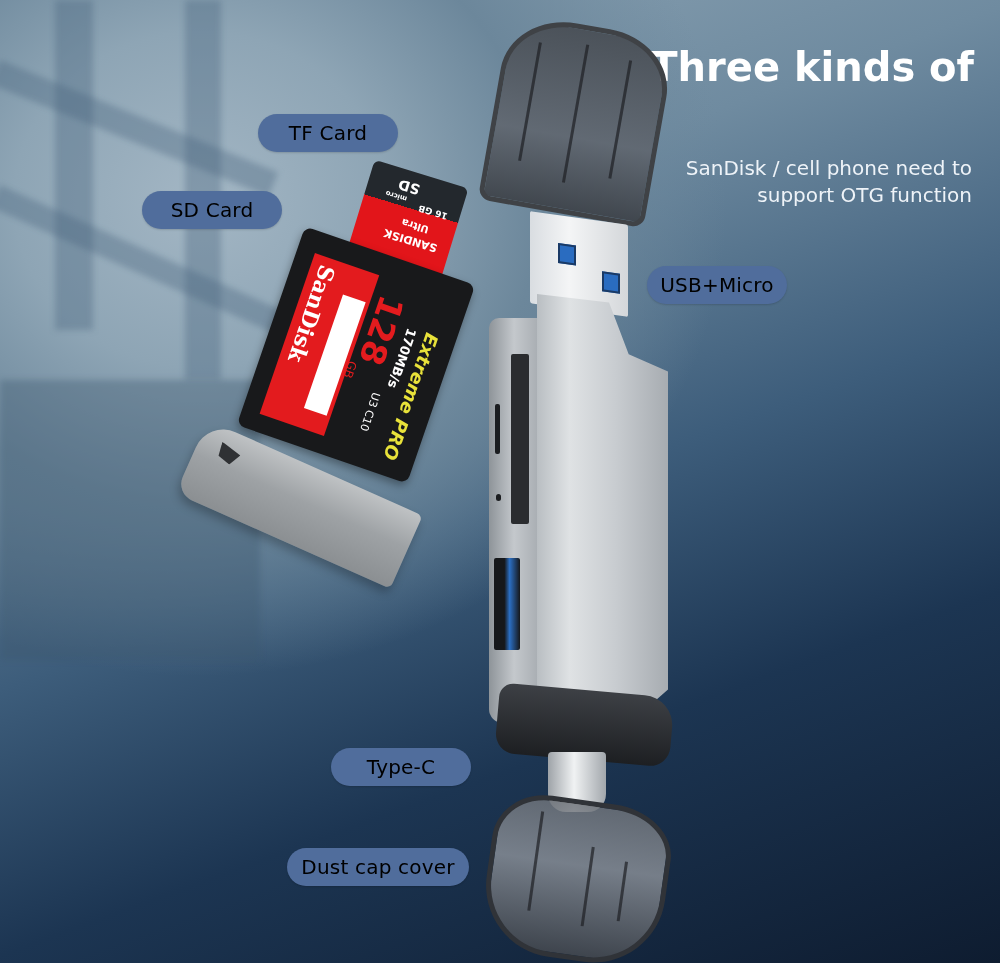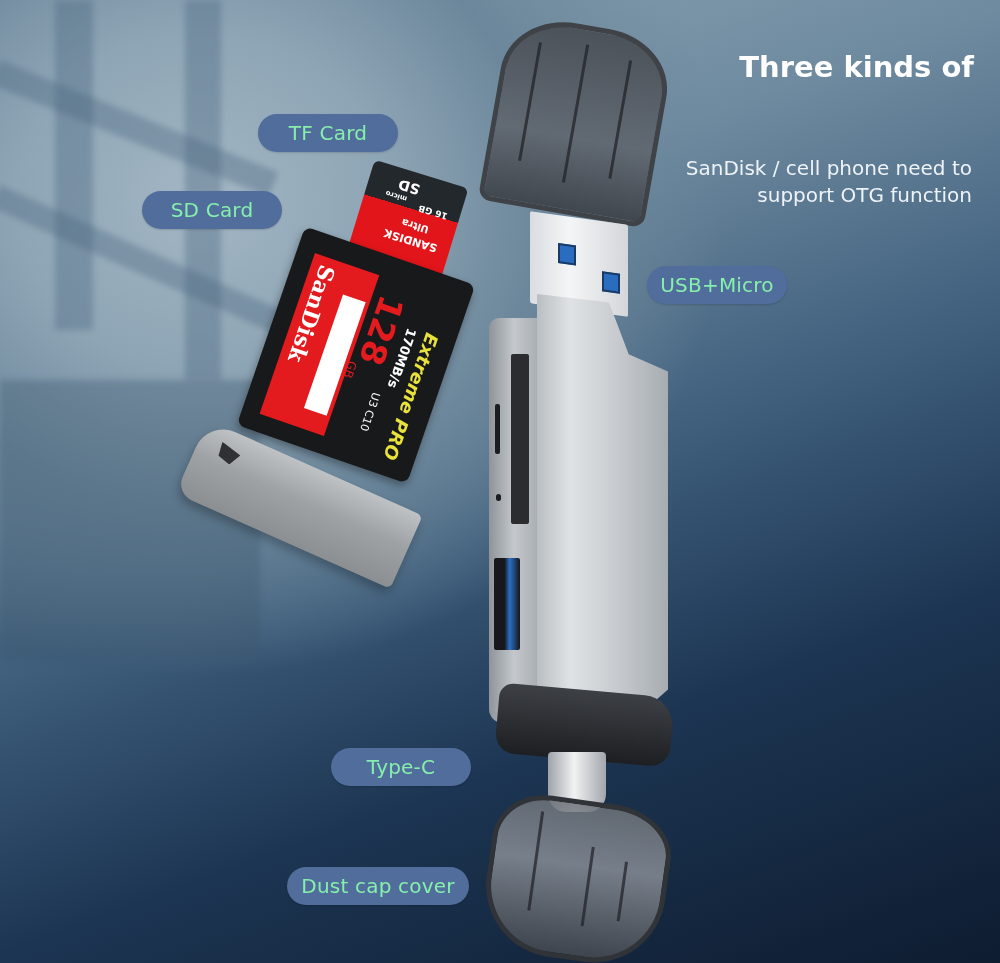--- a/index.html
+++ b/index.html
@@ -11,30 +11,30 @@
         linear-gradient(160deg, #93a9b8 0%, #6f8ba0 28%, #3d5d7b 52%, #1c3552 72%, #0e1c30 100%);
     }
     .stage { position: absolute; inset: 0; }
 
     
     .shadow-bar { position: absolute; background: rgba(70,98,122,0.35); filter: blur(3px); }
 
     
     .pill {
       position: absolute; height: 38px; border-radius: 19px;
-      background: #506d9c; color: #86efac;
+      background: #506d9c; color: #000000;
       display: flex; align-items: center; justify-content: center;
       font-size: 20px; letter-spacing: 0.2px;
       box-shadow: 0 1px 2px rgba(0,0,0,0.15);
     }
 
     
     .headline {
       position: absolute; right: 26px; top: 44px; text-align: right; color: #ffffff;
-      font-weight: bold; font-size: 29px; line-height: 47px;
+      font-weight: bold; font-size: 40px; line-height: 47px;
     }
     .subline {
       position: absolute; right: 28px; top: 155px; text-align: right; color: #eef3f8;
       font-size: 20px; line-height: 27px;
     }
 
     
     .cap-top {
       position: absolute; left: 493px; top: 25px; width: 168px; height: 190px;
       transform: rotate(10deg);
@@ -174,15 +174,15 @@
   </div>
 
   <div class="flash-drive">
     <div class="loop"></div>
   </div>
 
   <div class="pill" style="left:258px;top:114px;width:140px;">TF Card</div>
   <div class="pill" style="left:647px;top:266px;width:140px;">USB+Micro</div>
   <div class="pill" style="left:142px;top:191px;width:140px;">SD Card</div>
   <div class="pill" style="left:331px;top:748px;width:140px;">Type-C</div>
-  <div class="pill" style="left:287px;top:867px;width:182px;">Dust cap cover</div>
+  <div class="pill" style="left:287px;top:848px;width:182px;">Dust cap cover</div>
 
 </div>
 
 </body></html>

